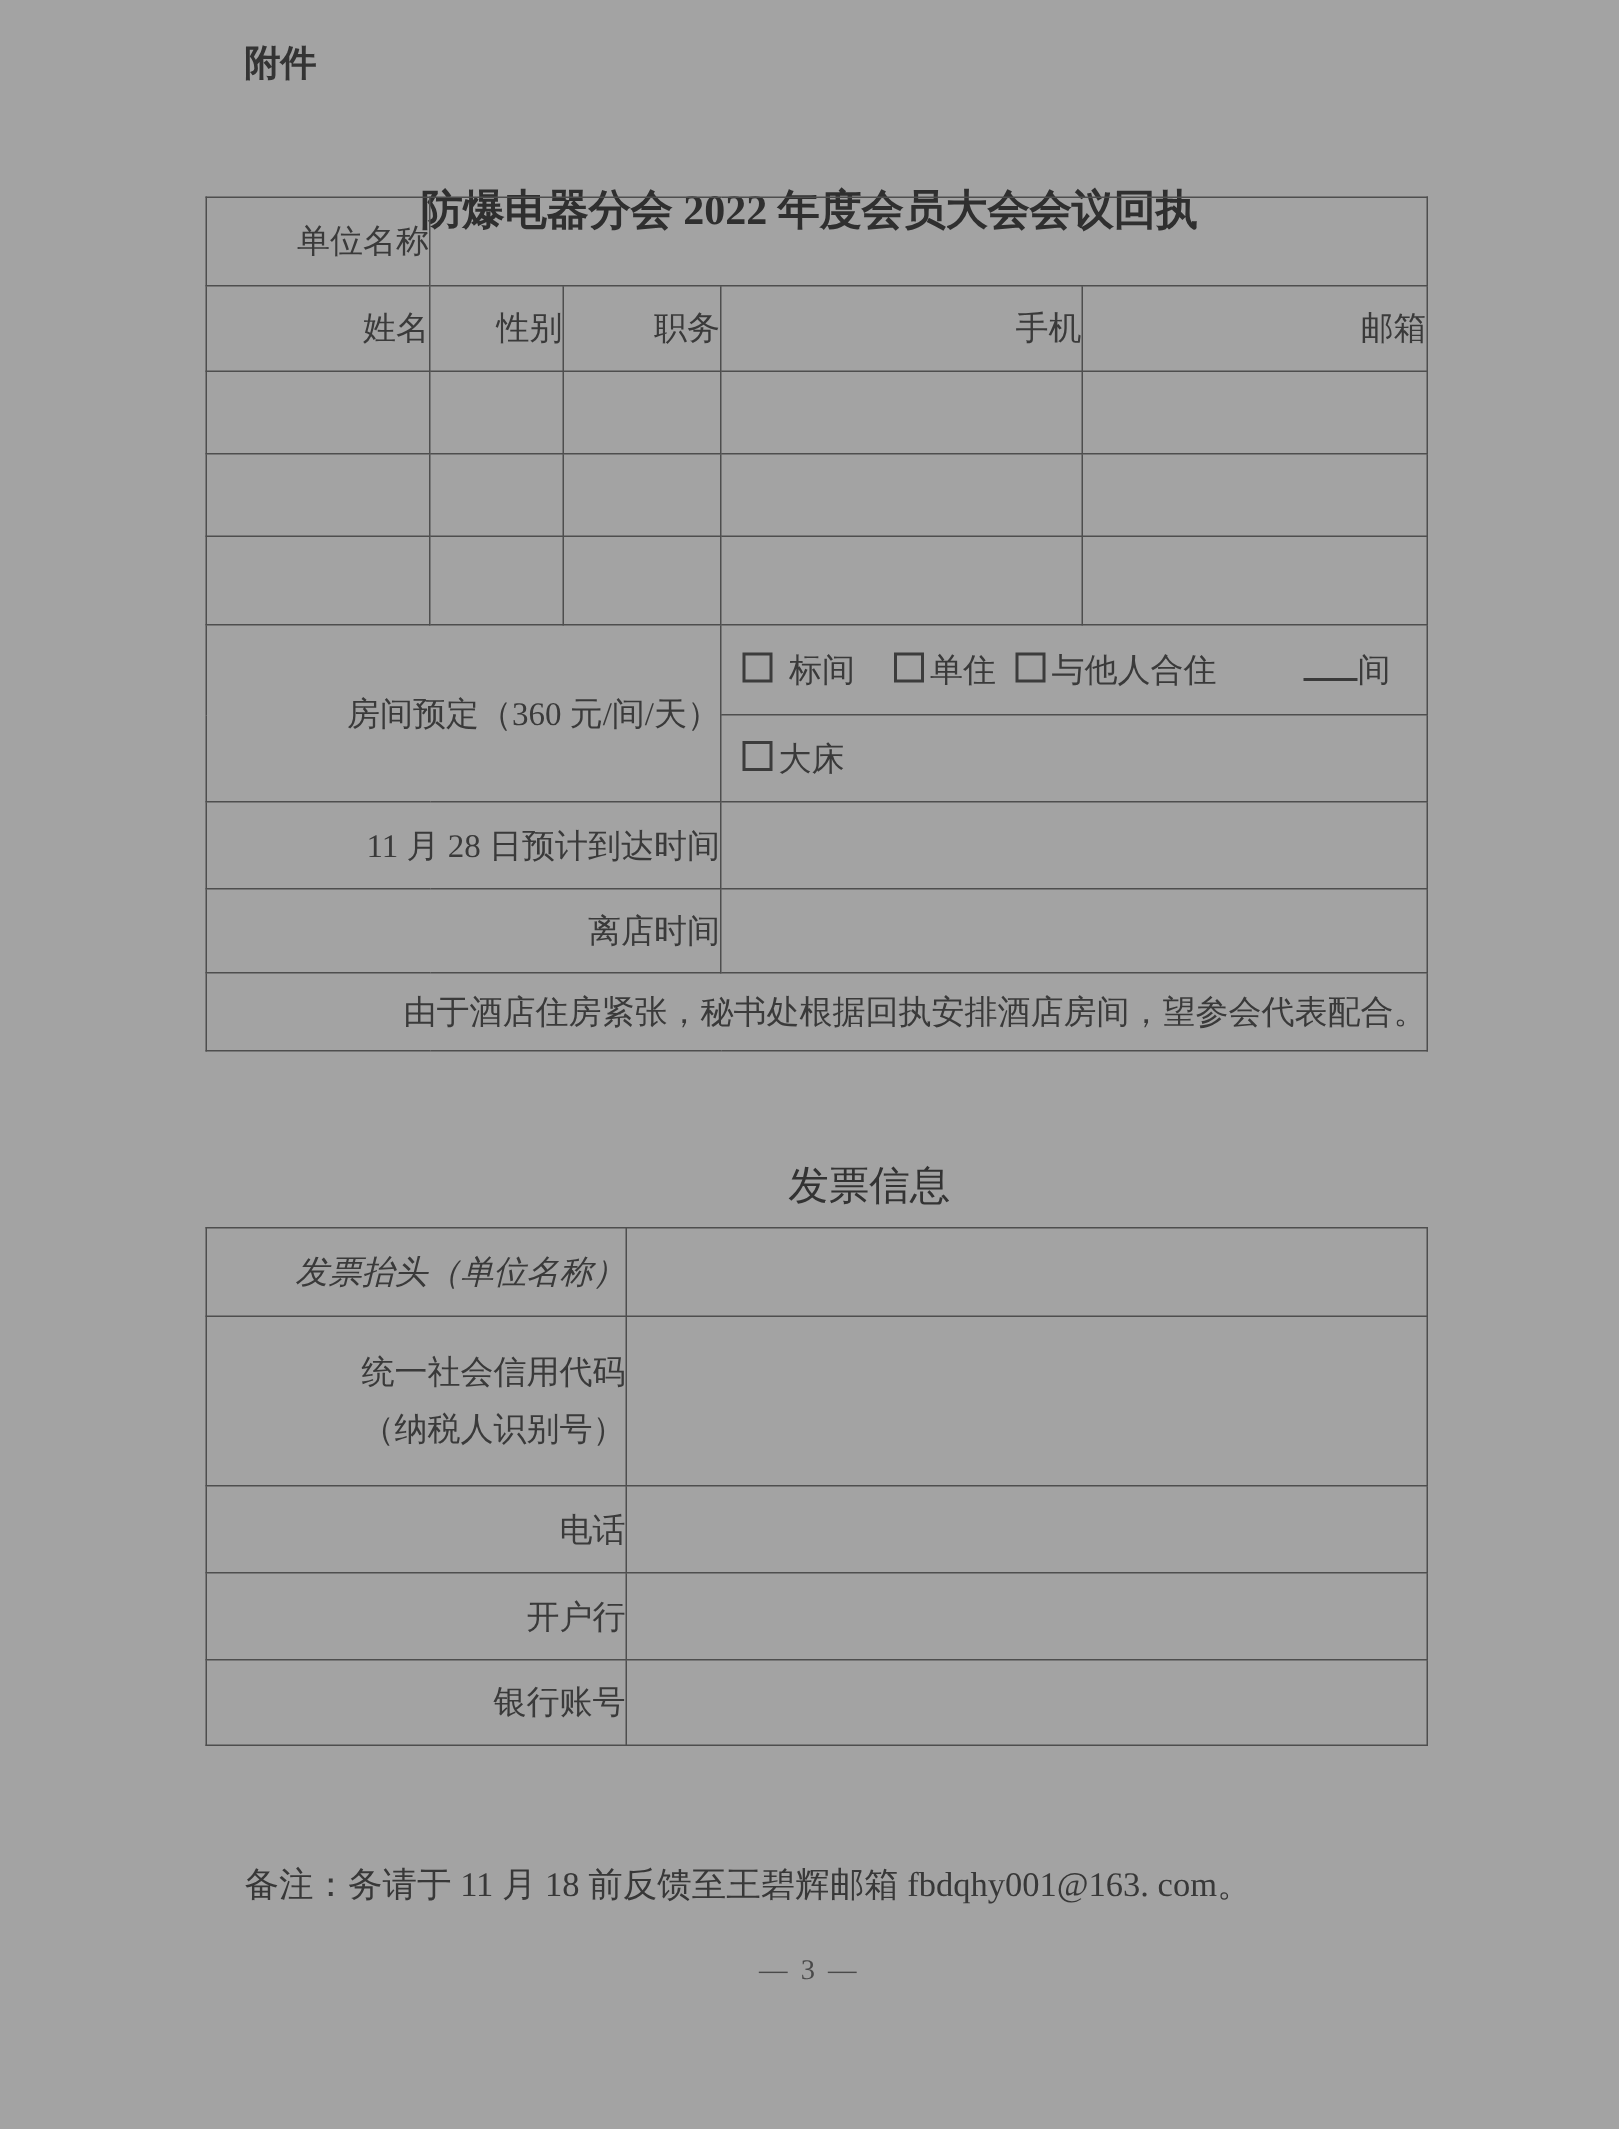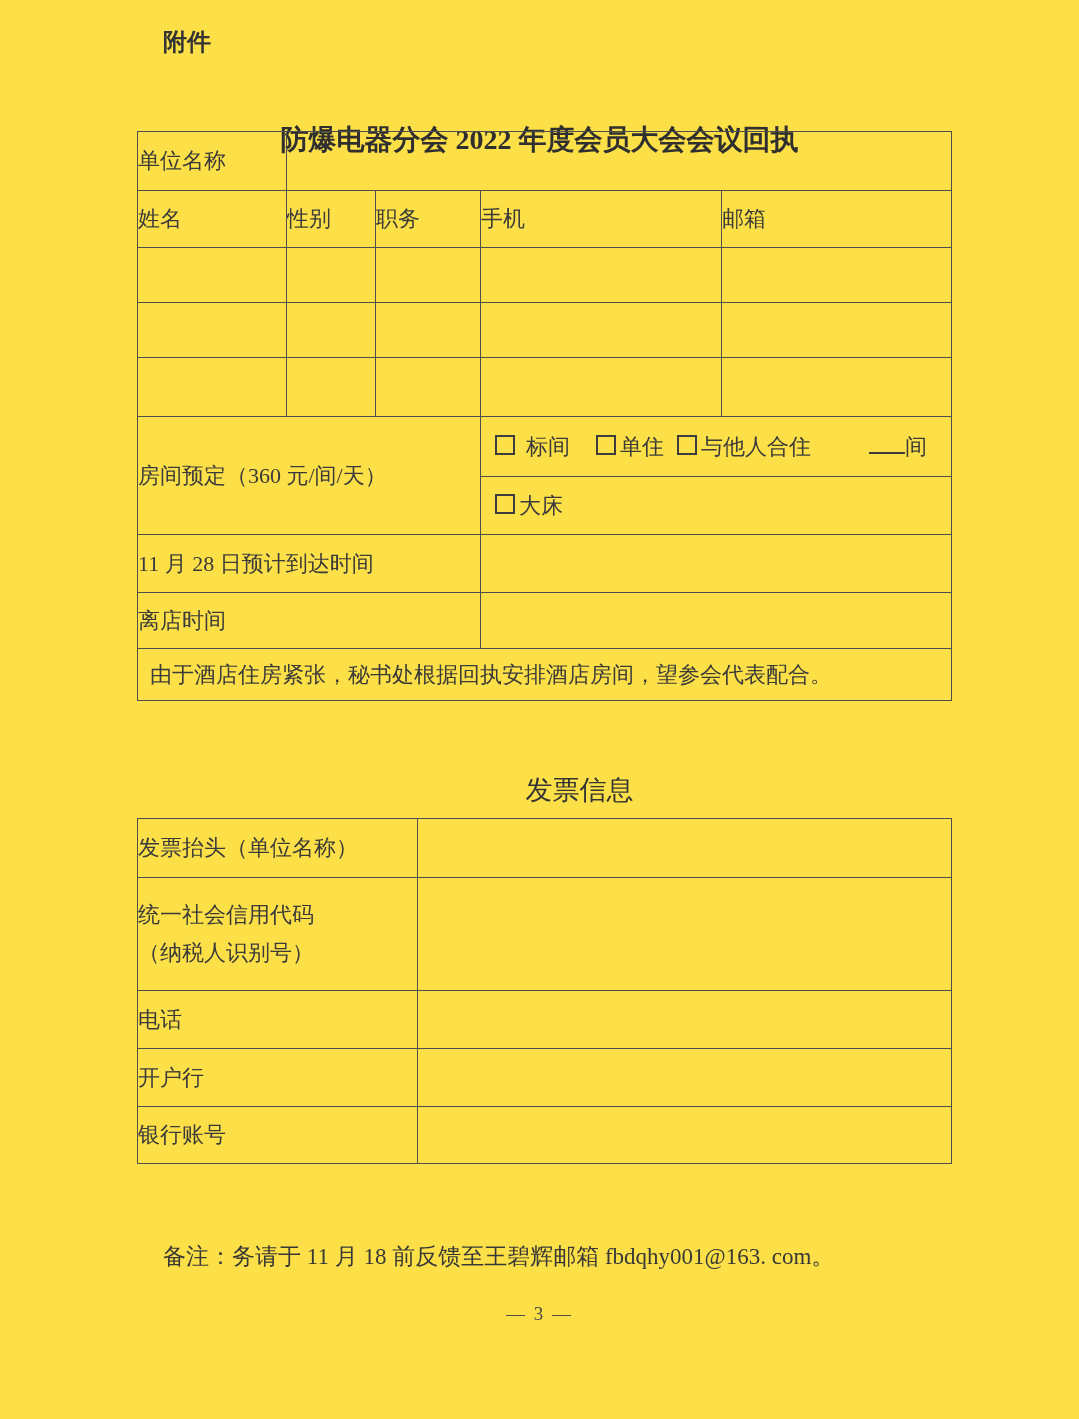--- a/index.html
+++ b/index.html
@@ -5,21 +5,21 @@
   html, body { margin: 0; padding: 0; }
   body {
     background: #e9e9e7;
     font-family: "Liberation Serif", "DejaVu Serif", serif;
   }
   .page {
     position: relative;
     width: 1079px;
     height: 1419px;
     margin: 0 auto;
-    background: #fde047;
+    background: #a3a3a3;
     color: #3a3a3a;
     overflow: hidden;
   }
   .attachment {
     position: absolute;
     left: 163px;
     top: 26px;
     font-size: 24px;
     font-weight: bold;
     color: #343434;
@@ -36,21 +36,21 @@
     margin-top: 41px;
   }
   table.form {
     position: absolute;
     border-collapse: collapse;
     table-layout: fixed;
   }
   table.form td {
     border: 1px solid #4e4e4e;
     font-size: 22px;
-    text-align: left;
+    text-align: right;
     vertical-align: middle;
     padding: 0;
     color: #3a3a3a;
     overflow: hidden;
   }
   #reply-table { left: 137px; top: 131px; width: 814px; }
   #reply-table .r1  { height: 59px; }
   #reply-table .r2  { height: 57px; }
   #reply-table .r3  { height: 55px; }
   #reply-table .r4  { height: 55px; }
@@ -93,21 +93,21 @@
     position: absolute;
     left: 0;
     top: 772px;
     width: 100%;
     text-align: center;
     font-size: 27px;
     color: #333333;
     padding-left: 40px;
   }
   #invoice-table { left: 137px; top: 818px; width: 814px; }
-  #invoice-table .ir1 { height: 59px; }
+  #invoice-table .ir1 { height: 59px; font-style: italic; }
   #invoice-table .ir2 { height: 113px; }
   #invoice-table .ir3 { height: 57px; }
   #invoice-table .ir4 { height: 58px; }
   #invoice-table .ir5 { height: 58px; }
   #invoice-table .ir6 { height: 57px; }
   .two-line .line2 { margin-top: 8px; }
   .footer-remark {
     position: absolute;
     left: 163px;
     top: 1241px;

